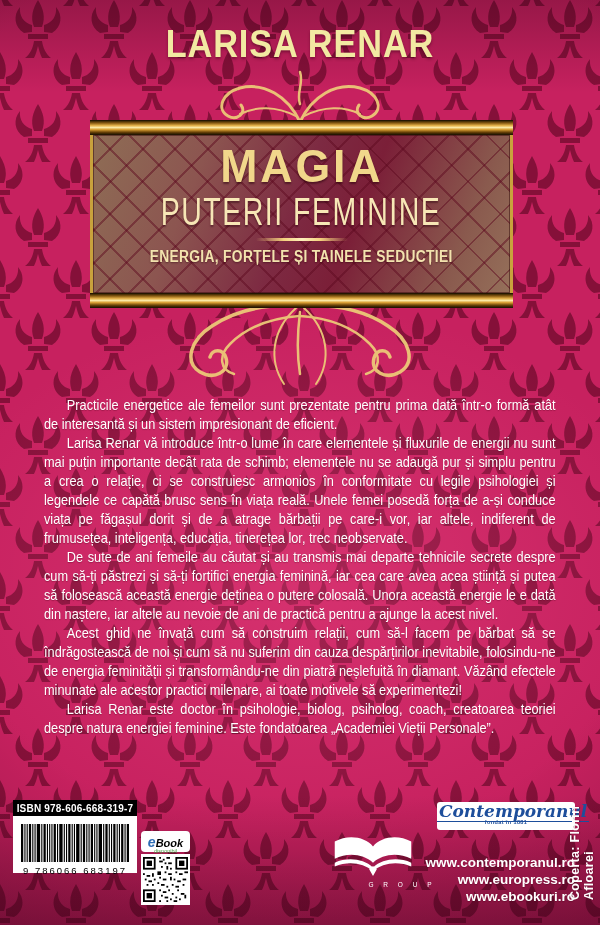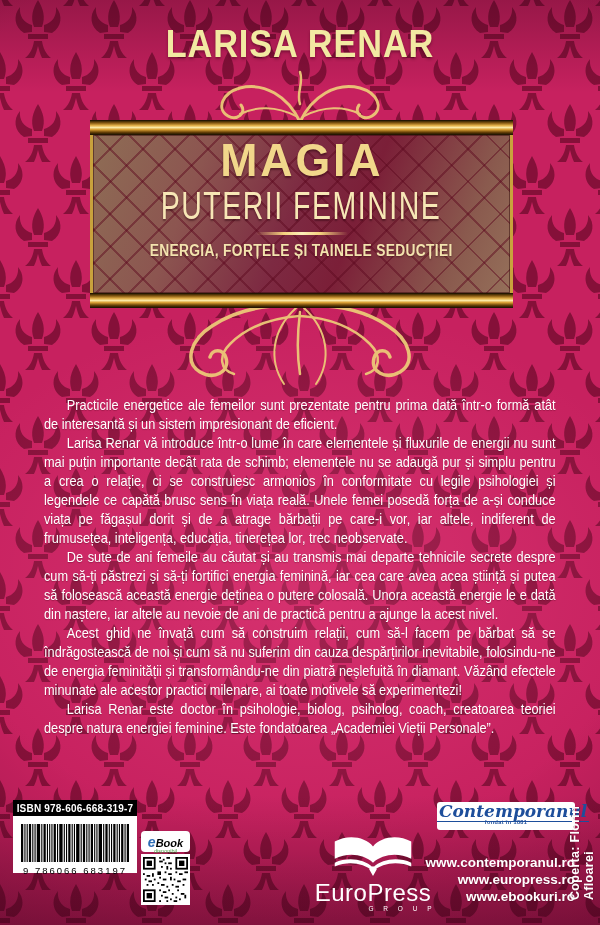--- a/index.html
+++ b/index.html
@@ -13,21 +13,21 @@
       linear-gradient(180deg, rgba(40,0,18,0.30) 0%, rgba(40,0,18,0) 10%, rgba(40,0,18,0) 86%, rgba(40,0,18,0.38) 100%);}
   .author{position:absolute;left:0;top:22px;width:600px;margin:0;text-align:center;z-index:3;
     font-size:39px;font-weight:bold;letter-spacing:1px;color:#f2e9a2;
     transform:scaleX(0.88);text-shadow:0 2px 3px rgba(60,0,25,0.45);}
   .flourish{position:absolute;z-index:2;}
   .badge{position:absolute;left:90px;top:120px;width:423px;z-index:3;}
   .gold-bar{height:13px;border-top:1px solid #241702;border-bottom:1px solid #241702;
     background:linear-gradient(180deg,#3a2604 0%,#8a5c12 16%,#e7b54e 36%,#fbe9a6 50%,#d99f33 66%,#6b4408 86%,#2e1d02 100%);}
   .plaque{height:158px;border-left:3px solid #c9a23c;border-right:3px solid #c9a23c;
     box-shadow:inset 0 0 0 1px rgba(50,10,10,0.5);
-    display:flex;flex-direction:column;align-items:center;padding-top:0;box-sizing:border-box;
+    display:flex;flex-direction:column;align-items:center;padding-top:6px;box-sizing:border-box;
     background:
       repeating-linear-gradient(45deg, rgba(0,0,0,0) 0 21px, rgba(92,8,30,0.45) 21px 23px),
       repeating-linear-gradient(135deg, rgba(0,0,0,0) 0 21px, rgba(92,8,30,0.45) 21px 23px),
       linear-gradient(112deg,#8e6d55 0%,#8c5550 25%,#7d2a42 48%,#7b1f38 62%,#8a5a4e 86%,#95705a 100%);}
   .title-main{font-size:47px;font-weight:bold;letter-spacing:3px;color:#f1d78b;line-height:50px;
     transform:scaleX(0.95);text-shadow:0 2px 2px rgba(40,0,10,0.5);}
   .title-sub{font-size:38px;font-weight:normal;letter-spacing:2px;color:#f7e7b6;line-height:42px;
     transform:scaleX(0.75);white-space:nowrap;text-shadow:0 2px 2px rgba(40,0,10,0.45);}
   .divider{width:92px;height:3px;margin:5px 0 7px 0;border-radius:2px;
     background:linear-gradient(90deg,rgba(250,220,140,0) 0%,#f3cf7d 30%,#fdf0bb 50%,#f3cf7d 70%,rgba(250,220,140,0) 100%);}
@@ -258,21 +258,20 @@
   </div>
 
   <div class="europress">
     <svg width="96" height="44" viewBox="0 0 100 46">
       <g fill="#ffffff">
         <path d="M50 14 C42 4 24 1 10 9 L10 27 C24 20 40 22 50 31 C60 22 76 20 90 27 L90 9 C76 1 58 4 50 14 Z"></path>
         <path d="M10 31 C24 25 40 27 50 36 C60 27 76 25 90 31 L90 35 C76 29 60 31 50 40 C40 31 24 29 10 35 Z"></path>
         <path d="M46 38 L50 45 L54 38 C52.5 36.5 51 35.6 50 34.6 C49 35.6 47.5 36.5 46 38 Z"></path>
       </g>
     </svg>
-    <div class="europress-name">EuroPress</div>
     <div class="europress-group">G R O U P</div>
   </div>
 
   <div class="recommended">Academiei de</div>
   <div class="contemp-box">
     <span class="contemp-name">Contemporanul</span>
     <span class="contemp-founded">fondat în 1881</span>
   </div>
 
   <div class="websites">

